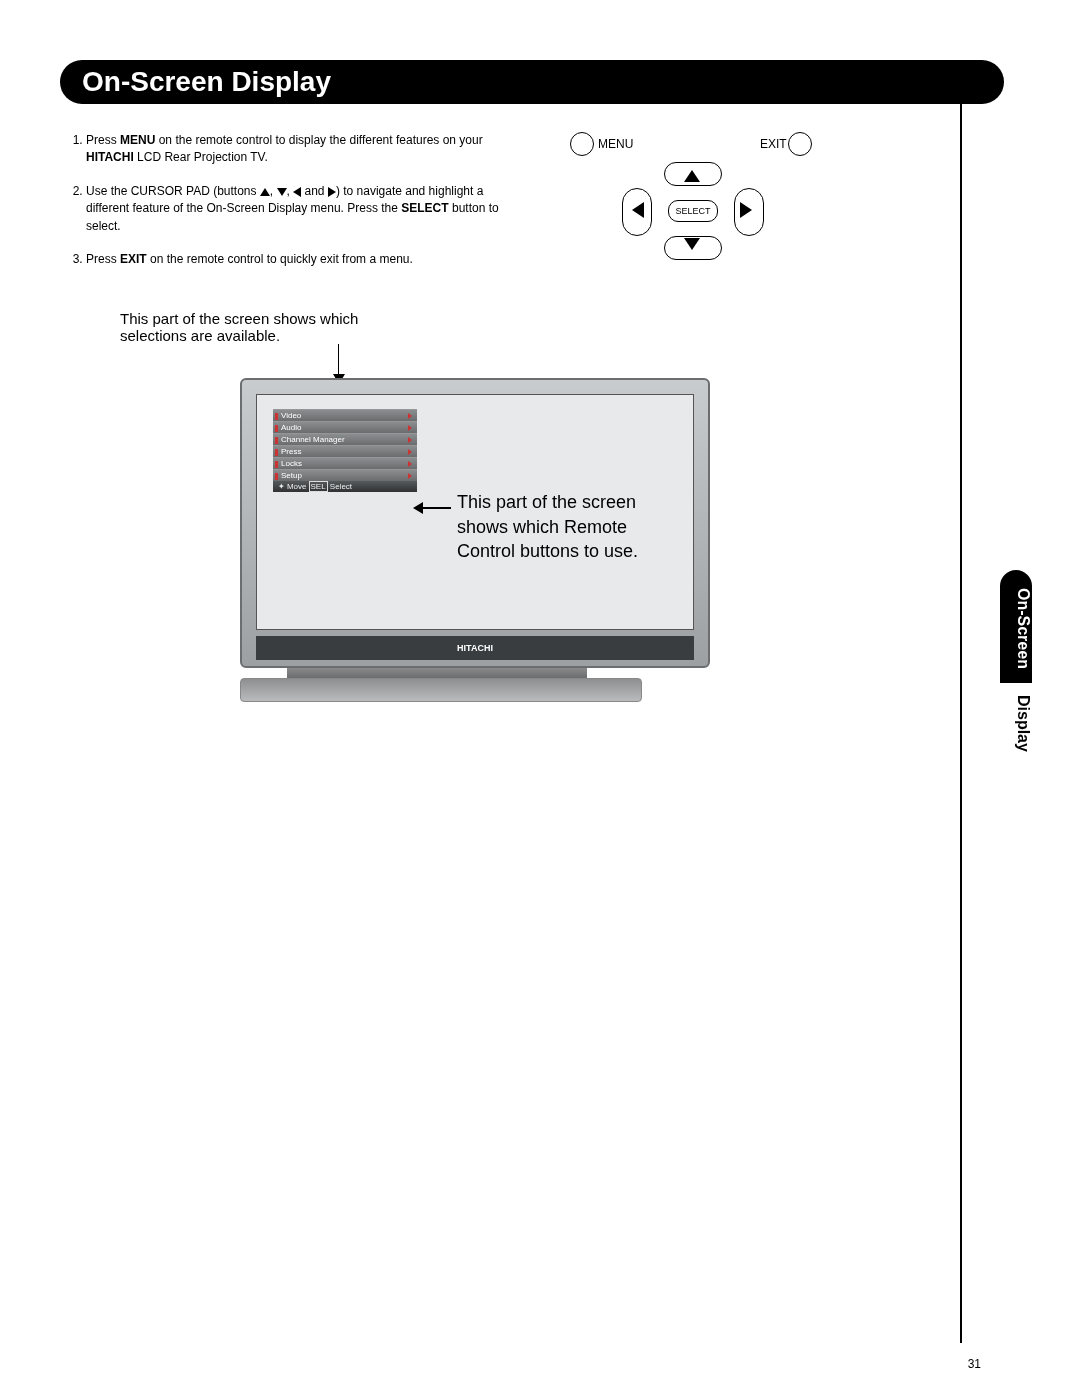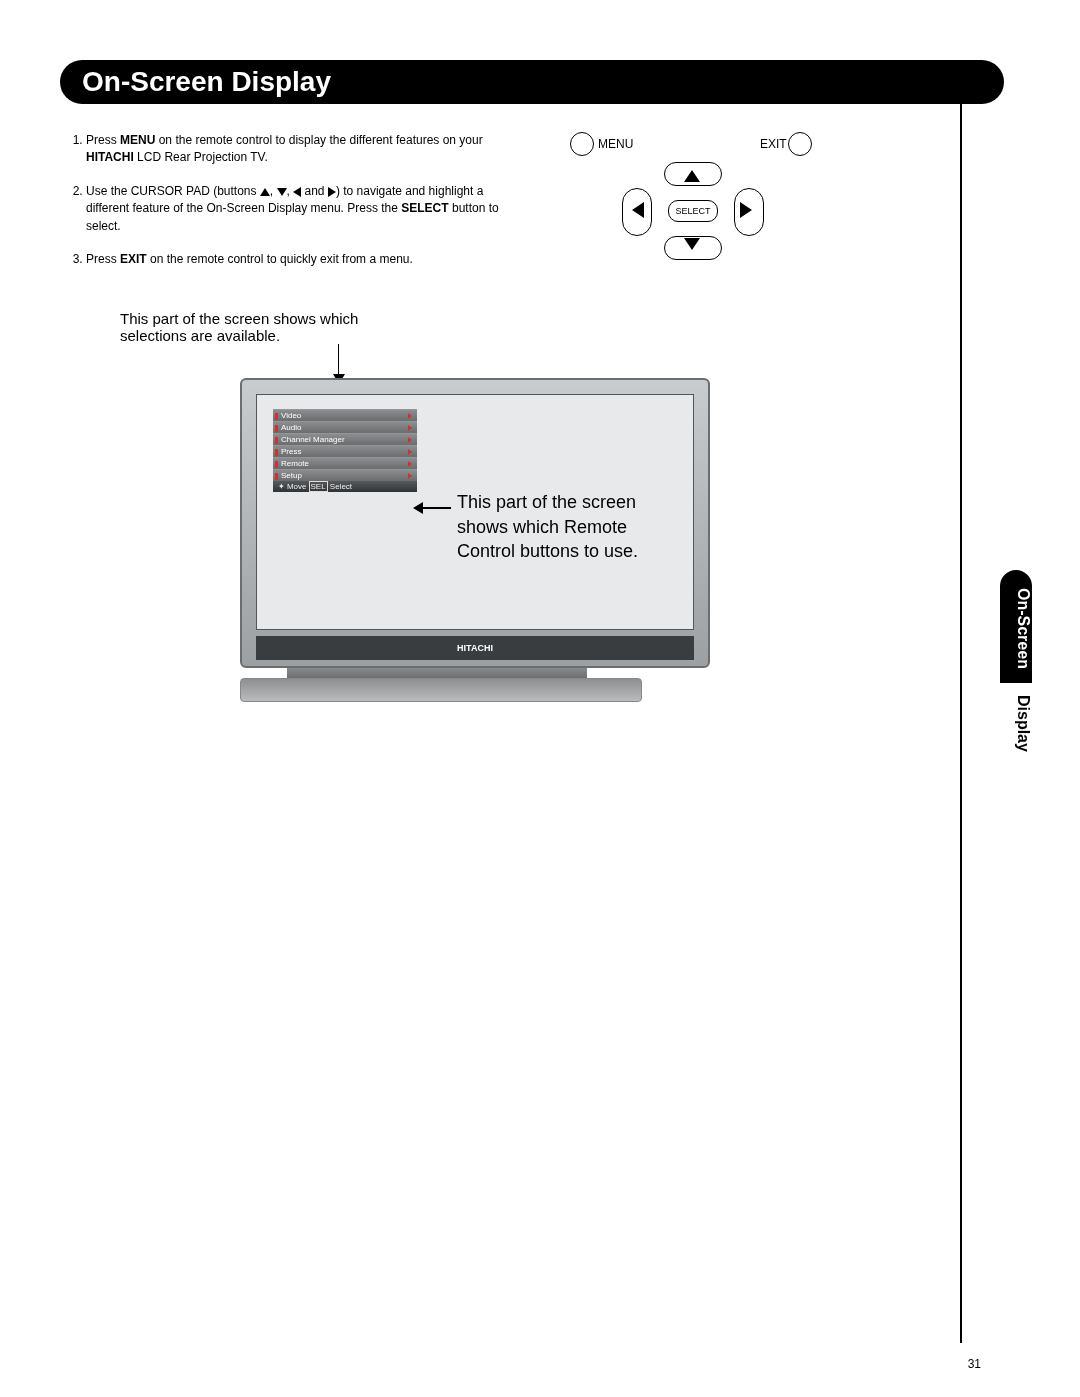--- a/index.html
+++ b/index.html
@@ -330,21 +330,21 @@
               </div>
               <div class="osd-item">
                 <span>Channel Manager</span>
                 <span class="tri"></span>
               </div>
               <div class="osd-item">
                 <span>Press</span>
                 <span class="tri"></span>
               </div>
               <div class="osd-item">
-                <span>Remote</span>
+                <span>Locks</span>
                 <span class="tri"></span>
               </div>
               <div class="osd-item">
                 <span>Setup</span>
                 <span class="tri"></span>
               </div>
             </div>
           <div class="osd-help">
             <span>✦ <span>Move</span></span>
             <span><span style="border:0.6px solid #ddd; padding:0 1px;text-align:right;">SEL</span> <span>Select</span></span>

